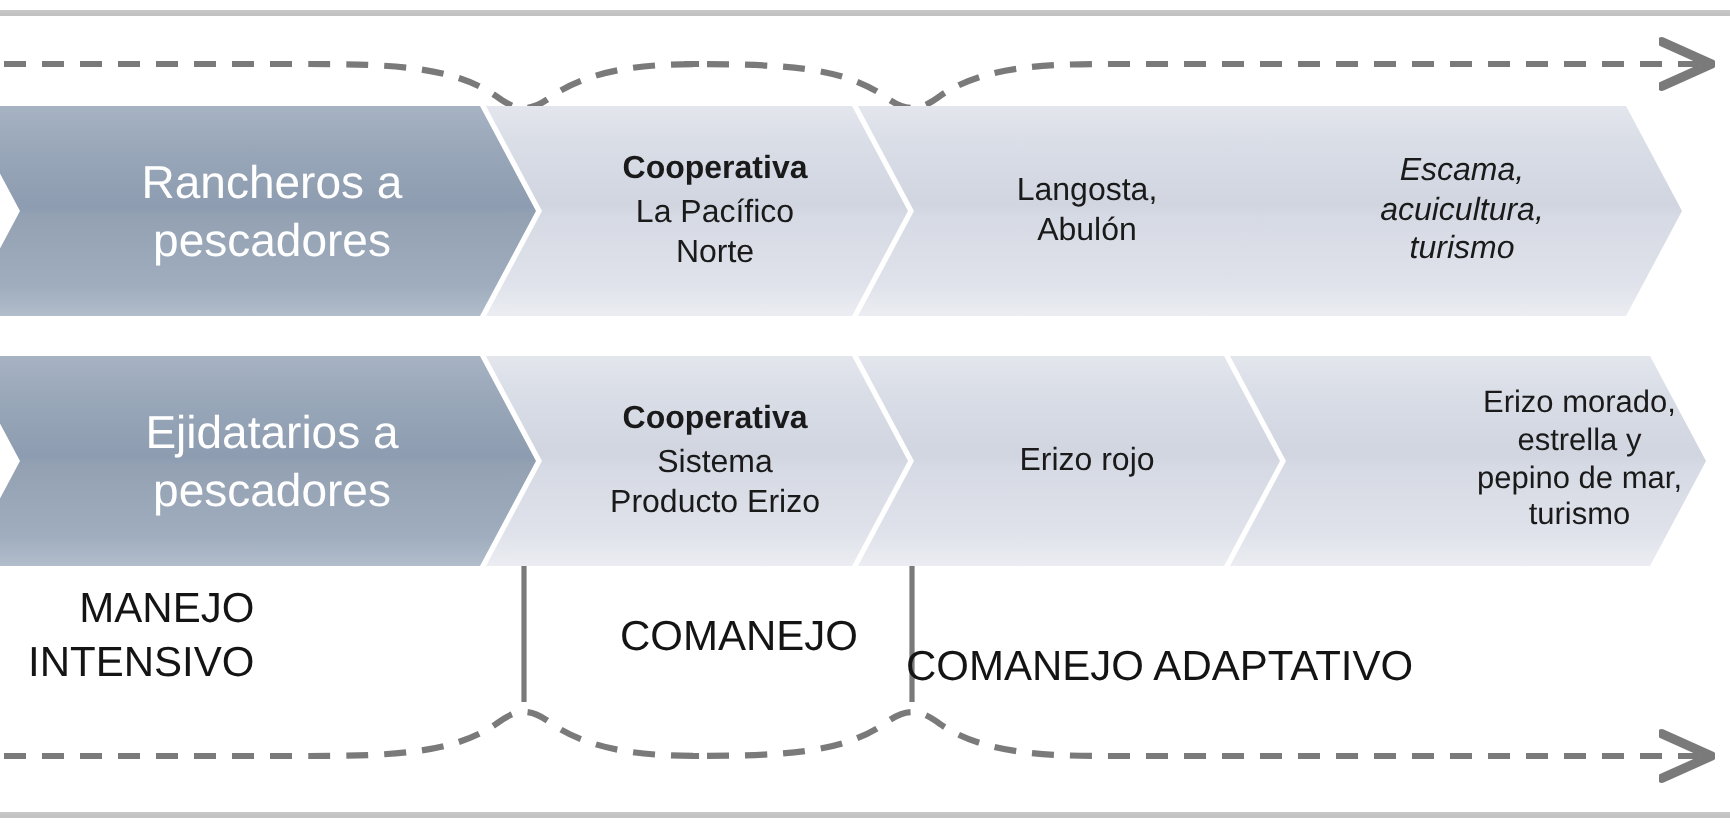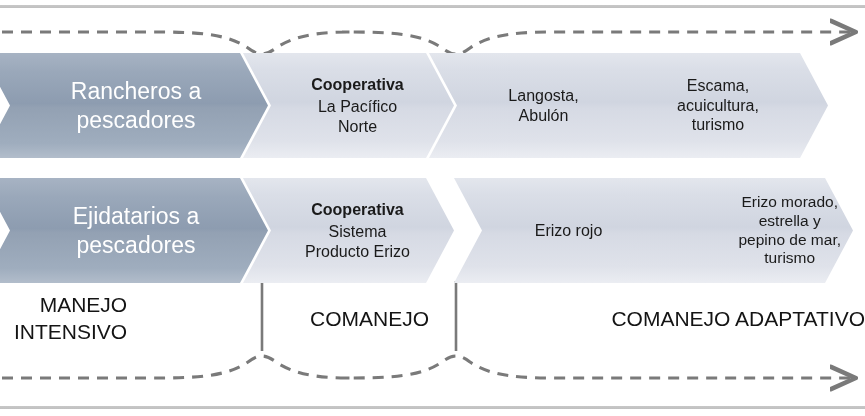--- a/index.html
+++ b/index.html
@@ -70,21 +70,21 @@
 
   
   .phase{
     position:absolute;
     font-family:"Liberation Sans", sans-serif;
     font-size:21px;color:#141414;line-height:1.28;
     white-space:pre-line;
   }
   .phase.p1{left:14px;top:292px;text-align:right;}
   .phase.p2{left:262px;top:306px;width:215px;text-align:center;}
-  .phase.p3{left:453px;top:306px;width:412px;text-align:right;}
+  .phase.p3{left:453px;top:321px;width:412px;text-align:left;}
 </style>
 </head>
 <body>
 
 <div id="stage">
 
   <div class="rule top"></div>
   <div class="rule bottom"></div>
 
   <svg class="flow-svg" viewBox="0 0 865 416">
@@ -131,40 +131,40 @@
       <div class="inner">
         <b>Cooperativa</b>
         <span style="white-space:pre-line">La Pacífico
 Norte</span>
       </div>
     </div>
     <div class="chev light" style="left:429px;width:211px;">
       <div class="inner" style="white-space:pre-line">Langosta,
 Abulón</div>
     </div>
-    <div class="chev light" style="left:590px;width:238px;">
+    <div class="chev light" style="left:603px;width:238px;font-style:italic;">
       <div class="inner" style="white-space:pre-line">Escama,
 acuicultura,
 turismo</div>
     </div>
   </div>
 
   <div class="row r2">
     <div class="chev dark" style="left:-18px;width:286px;">
       <div class="inner" style="white-space:pre-line">Ejidatarios a
 pescadores</div>
     </div>
     <div class="chev light" style="left:243px;width:211px;">
       <div class="inner">
         <b>Cooperativa</b>
         <span style="white-space:pre-line">Sistema
 Producto Erizo</span>
       </div>
     </div>
-    <div class="chev light" style="left:454px;width:211px;">
+    <div class="chev light" style="left:429px;width:211px;">
       <div class="inner" style="white-space:pre-line">Erizo rojo</div>
     </div>
     <div class="chev light" style="left:615px;width:238px;justify-content:flex-end;">
       <div class="inner" style="white-space:pre-line;font-size:15.5px;">Erizo morado,
 estrella y
 pepino de mar,
 turismo</div>
     </div>
   </div>
 

